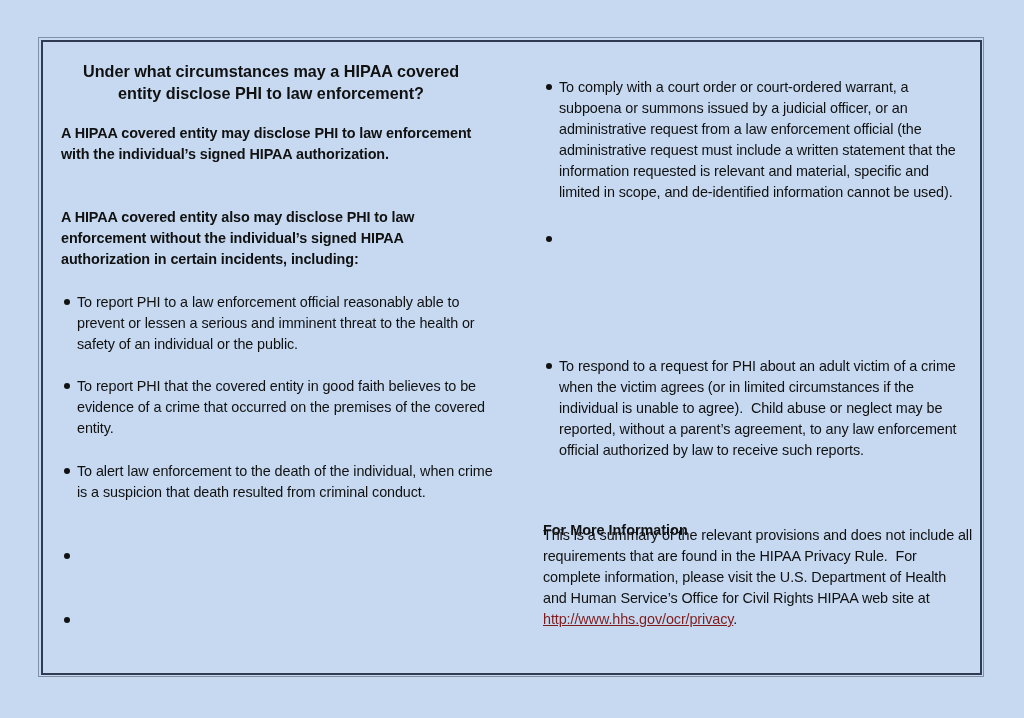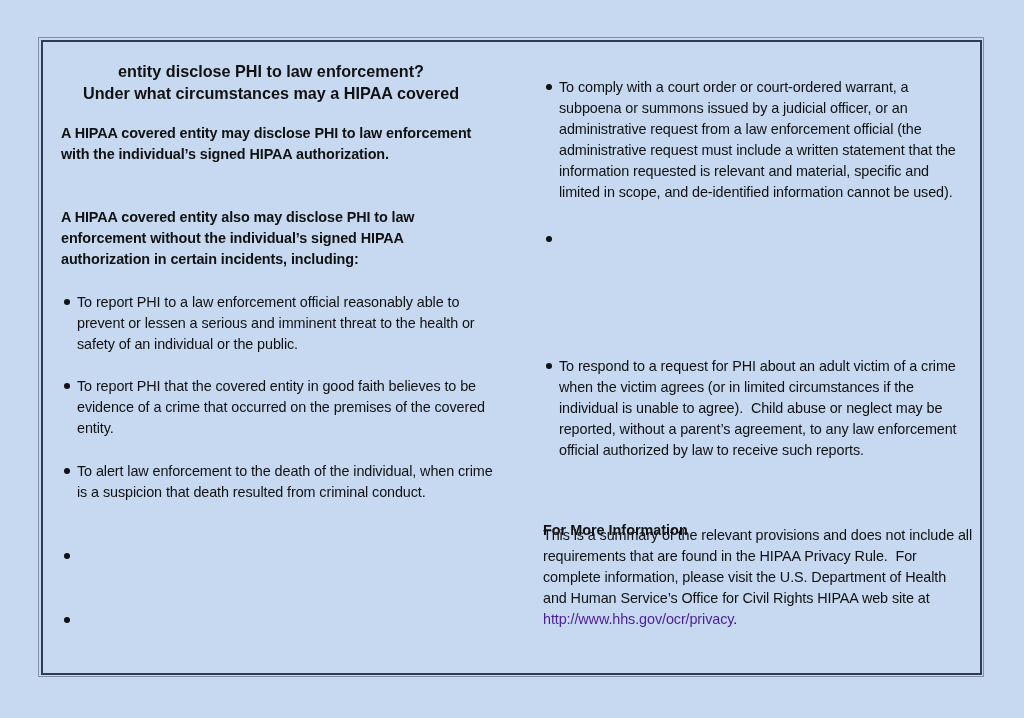--- a/index.html
+++ b/index.html
@@ -96,34 +96,35 @@
     }
     .more-body {
       position: absolute;
       left: 0;
       width: 430px;
       font-size: 14.4px;
       line-height: 21px;
       letter-spacing: -0.1px;
     }
     .link {
-      color: #4c1d95;
+      color: #7f1d1d;
+      text-decoration: underline;
       cursor: pointer;
     }
   </style>
 </head>
 <body>
 
 <div class="outer-frame"></div>
 <div class="inner-frame"></div>
 
 <div class="col col-left">
   <div class="title">
+    <div>Under what circumstances may a HIPAA covered</div>
     <div>entity disclose PHI to law enforcement?</div>
-    <div>Under what circumstances may a HIPAA covered</div>
   </div>
 
   <div class="para-bold" style="top:123px;">A HIPAA covered entity may disclose PHI to law enforcement with the individual’s signed HIPAA authorization.</div>
 
   <div class="para-bold" style="top:207px;">A HIPAA covered entity also may disclose PHI to law enforcement without the individual’s signed HIPAA authorization in certain incidents, including:</div>
 
   <div class="bullet" style="top:292px;">
     <span class="dot"></span>
     <span>To report PHI to a law enforcement official reasonably able to prevent or lessen a serious and imminent threat to the health or safety of an individual or the public.</span>
   </div>

